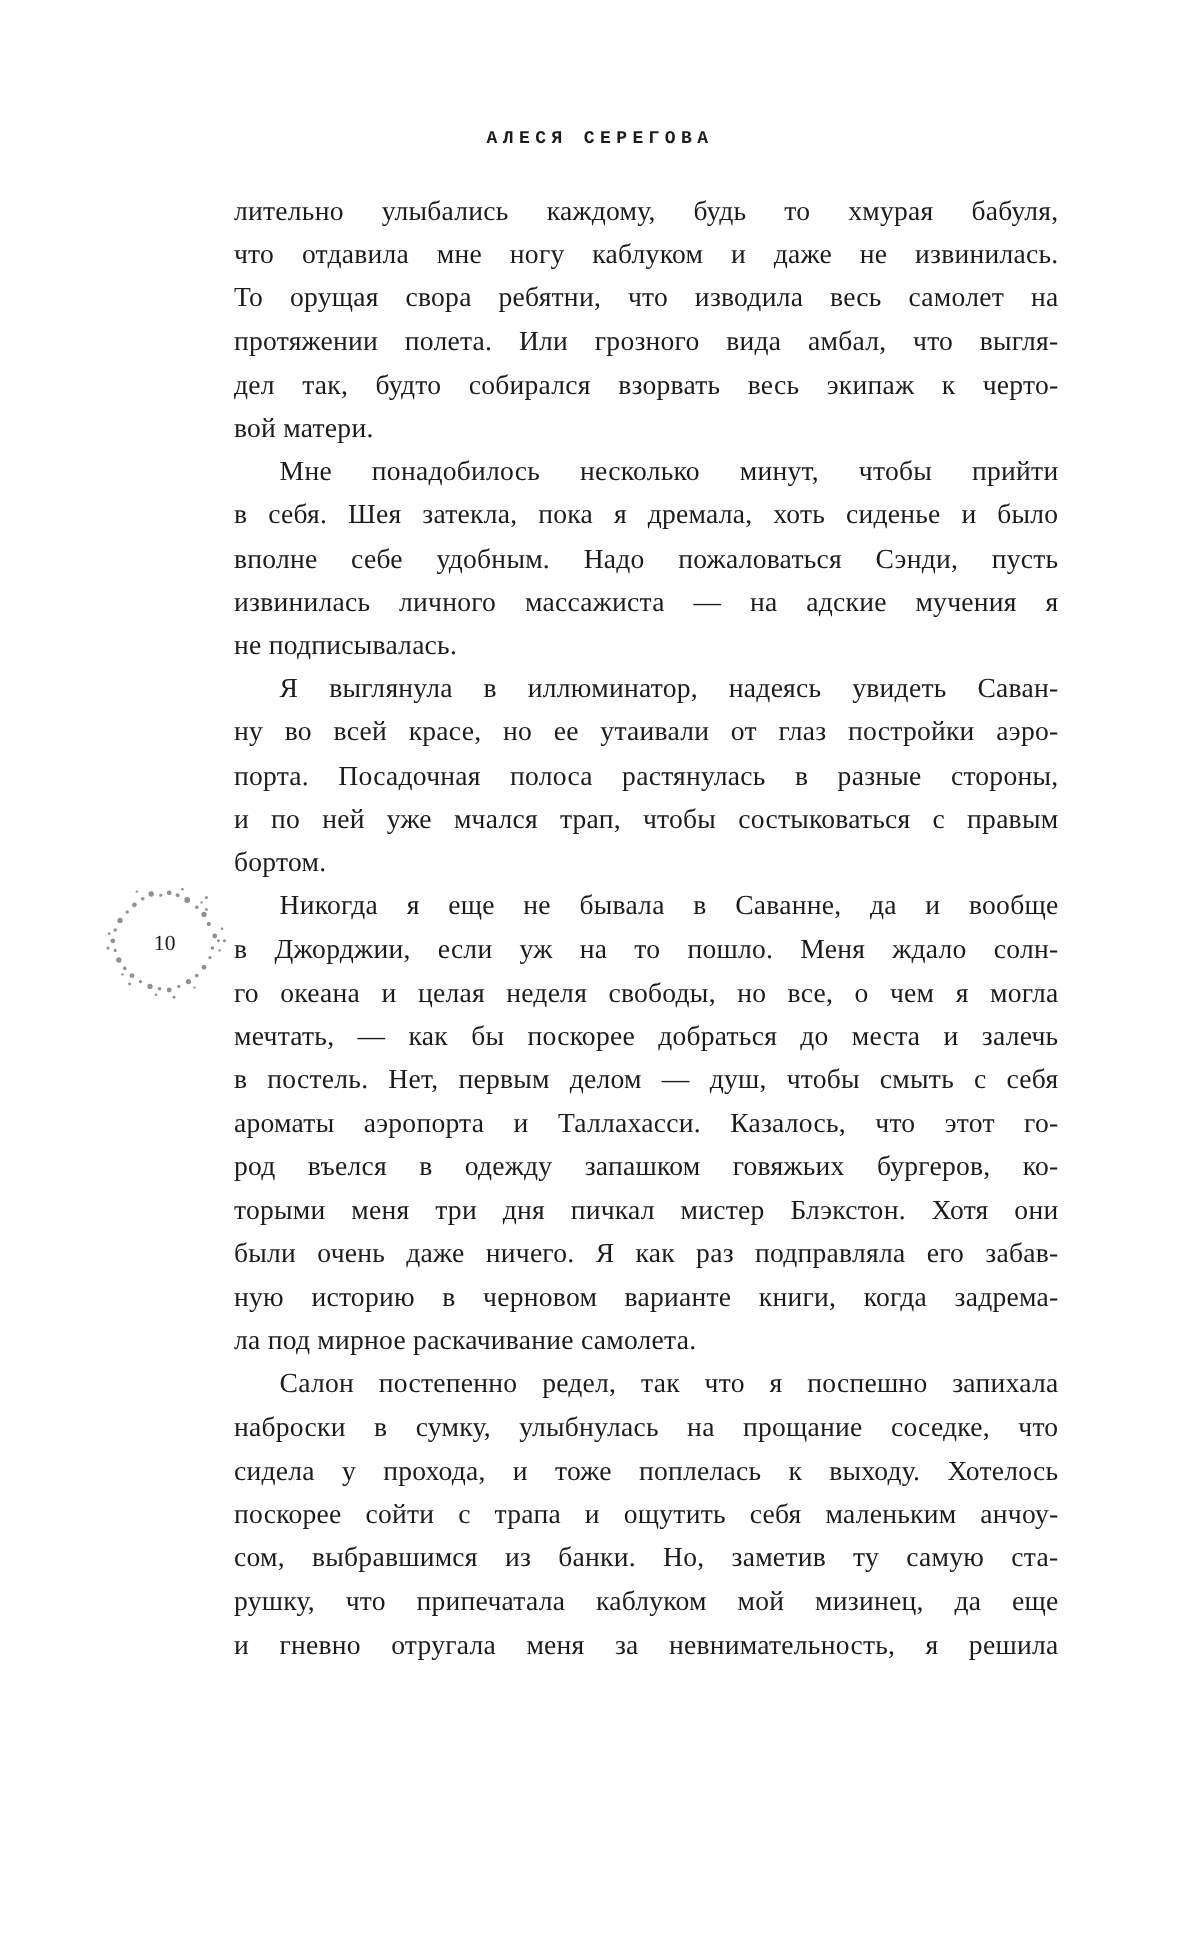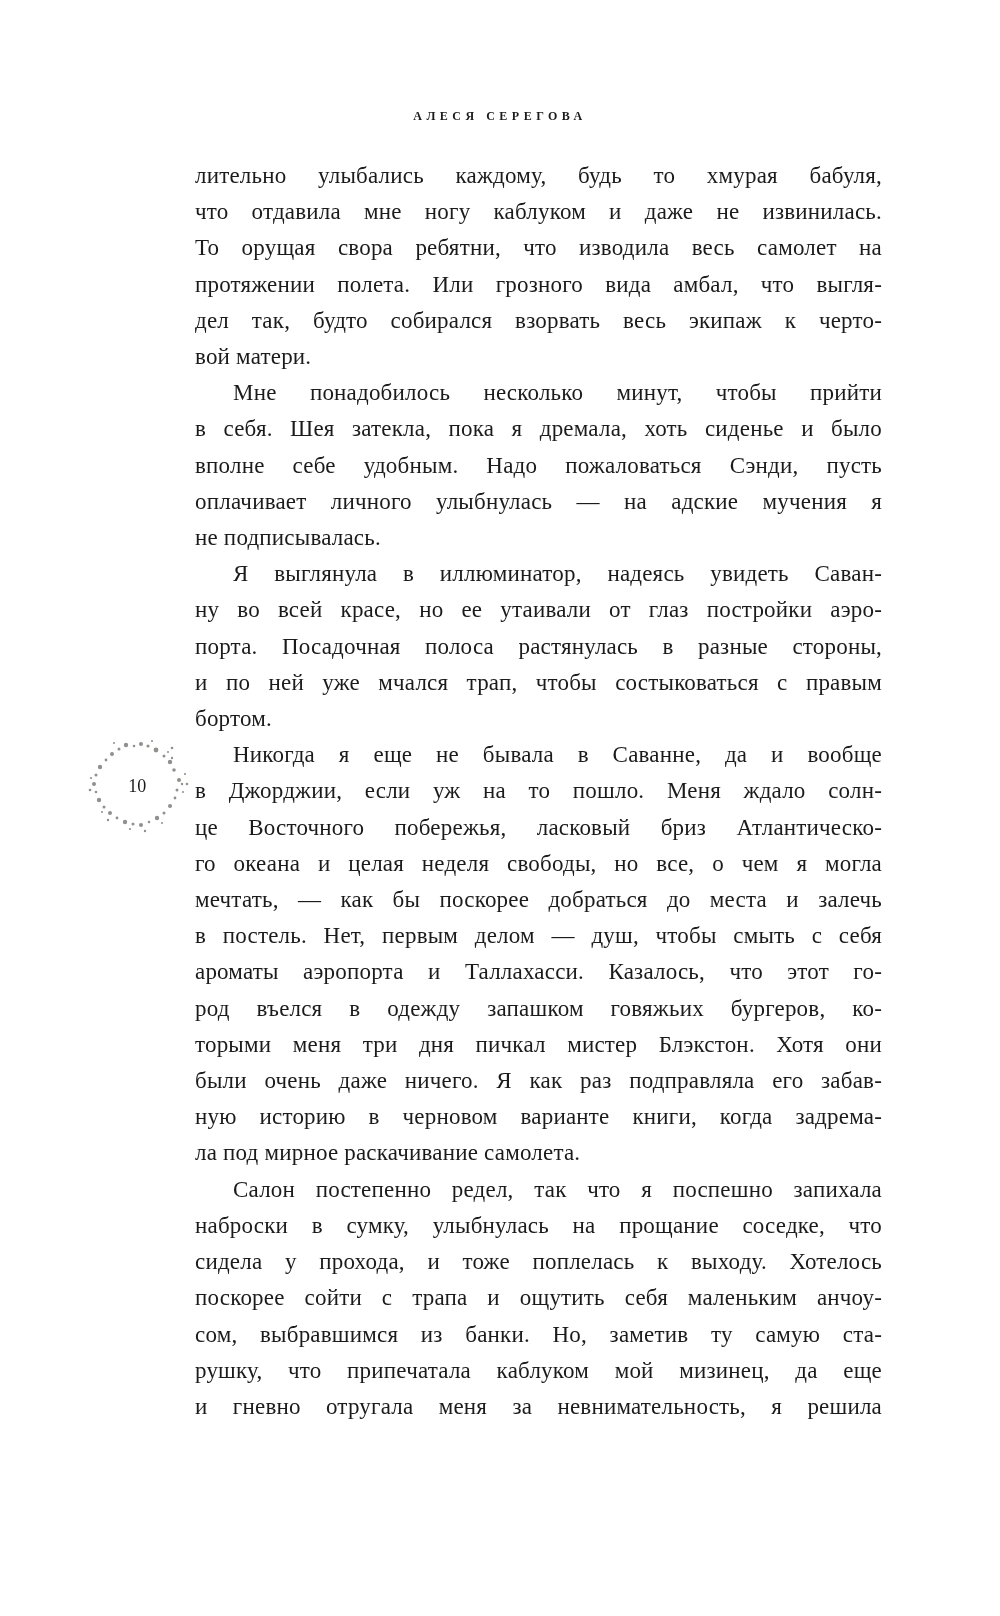--- a/index.html
+++ b/index.html
@@ -20,22 +20,22 @@
     overflow:hidden;
   }
   .running-header{
     position:absolute;
     top:106px;
     left:0;
     width:1000px;
     text-align:center;
   }
   .running-header .author{
-    font-family:Liberation Serif, serif;
-    font-size:12px;
+    font-family:Liberation Mono, monospace;
+    font-size:15px;
     font-weight:bold;
     letter-spacing:4.5px;
     color:var(--text-color);
   }
   .text-block{
     position:absolute;
     left:195px;
     top:158px;
     width:687px;
     font-size:23px;
@@ -91,34 +91,33 @@
         <div class="line">что отдавила мне ногу каблуком и даже не извинилась.</div>
         <div class="line">То орущая свора ребятни, что изводила весь самолет на</div>
         <div class="line">протяжении полета. Или грозного вида амбал, что выгля-</div>
         <div class="line">дел так, будто собирался взорвать весь экипаж к черто-</div>
         <div class="line lastline">вой матери.</div>
       </div>
       <div class="paragraph">
         <div class="line indent">Мне понадобилось несколько минут, чтобы прийти</div>
         <div class="line">в себя. Шея затекла, пока я дремала, хоть сиденье и было</div>
         <div class="line">вполне себе удобным. Надо пожаловаться Сэнди, пусть</div>
-        <div class="line">оплачивает личного улыбнулась — на адские мучения я</div>
+        <div class="line">извинилась личного массажиста — на адские мучения я</div>
         <div class="line lastline">не подписывалась.</div>
       </div>
       <div class="paragraph">
         <div class="line indent">Я выглянула в иллюминатор, надеясь увидеть Саван-</div>
         <div class="line">ну во всей красе, но ее утаивали от глаз постройки аэро-</div>
         <div class="line">порта. Посадочная полоса растянулась в разные стороны,</div>
         <div class="line">и по ней уже мчался трап, чтобы состыковаться с правым</div>
         <div class="line lastline">бортом.</div>
       </div>
       <div class="paragraph">
         <div class="line indent">Никогда я еще не бывала в Саванне, да и вообще</div>
         <div class="line">в Джорджии, если уж на то пошло. Меня ждало солн-</div>
-        <div class="line">це Восточного побережья, ласковый бриз Атлантическо-</div>
         <div class="line">го океана и целая неделя свободы, но все, о чем я могла</div>
         <div class="line">мечтать, — как бы поскорее добраться до места и залечь</div>
         <div class="line">в постель. Нет, первым делом — душ, чтобы смыть с себя</div>
         <div class="line">ароматы аэропорта и Таллахасси. Казалось, что этот го-</div>
         <div class="line">род въелся в одежду запашком говяжьих бургеров, ко-</div>
         <div class="line">торыми меня три дня пичкал мистер Блэкстон. Хотя они</div>
         <div class="line">были очень даже ничего. Я как раз подправляла его забав-</div>
         <div class="line">ную историю в черновом варианте книги, когда задрема-</div>
         <div class="line lastline">ла под мирное раскачивание самолета.</div>
       </div>

